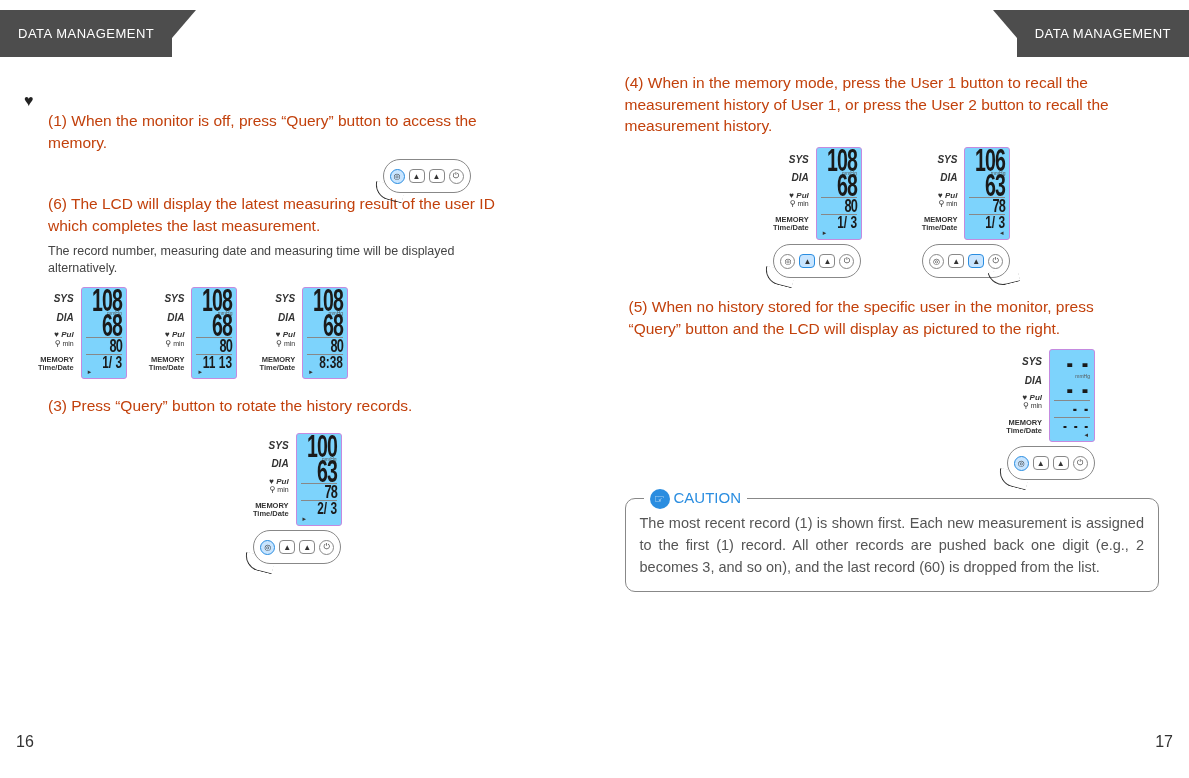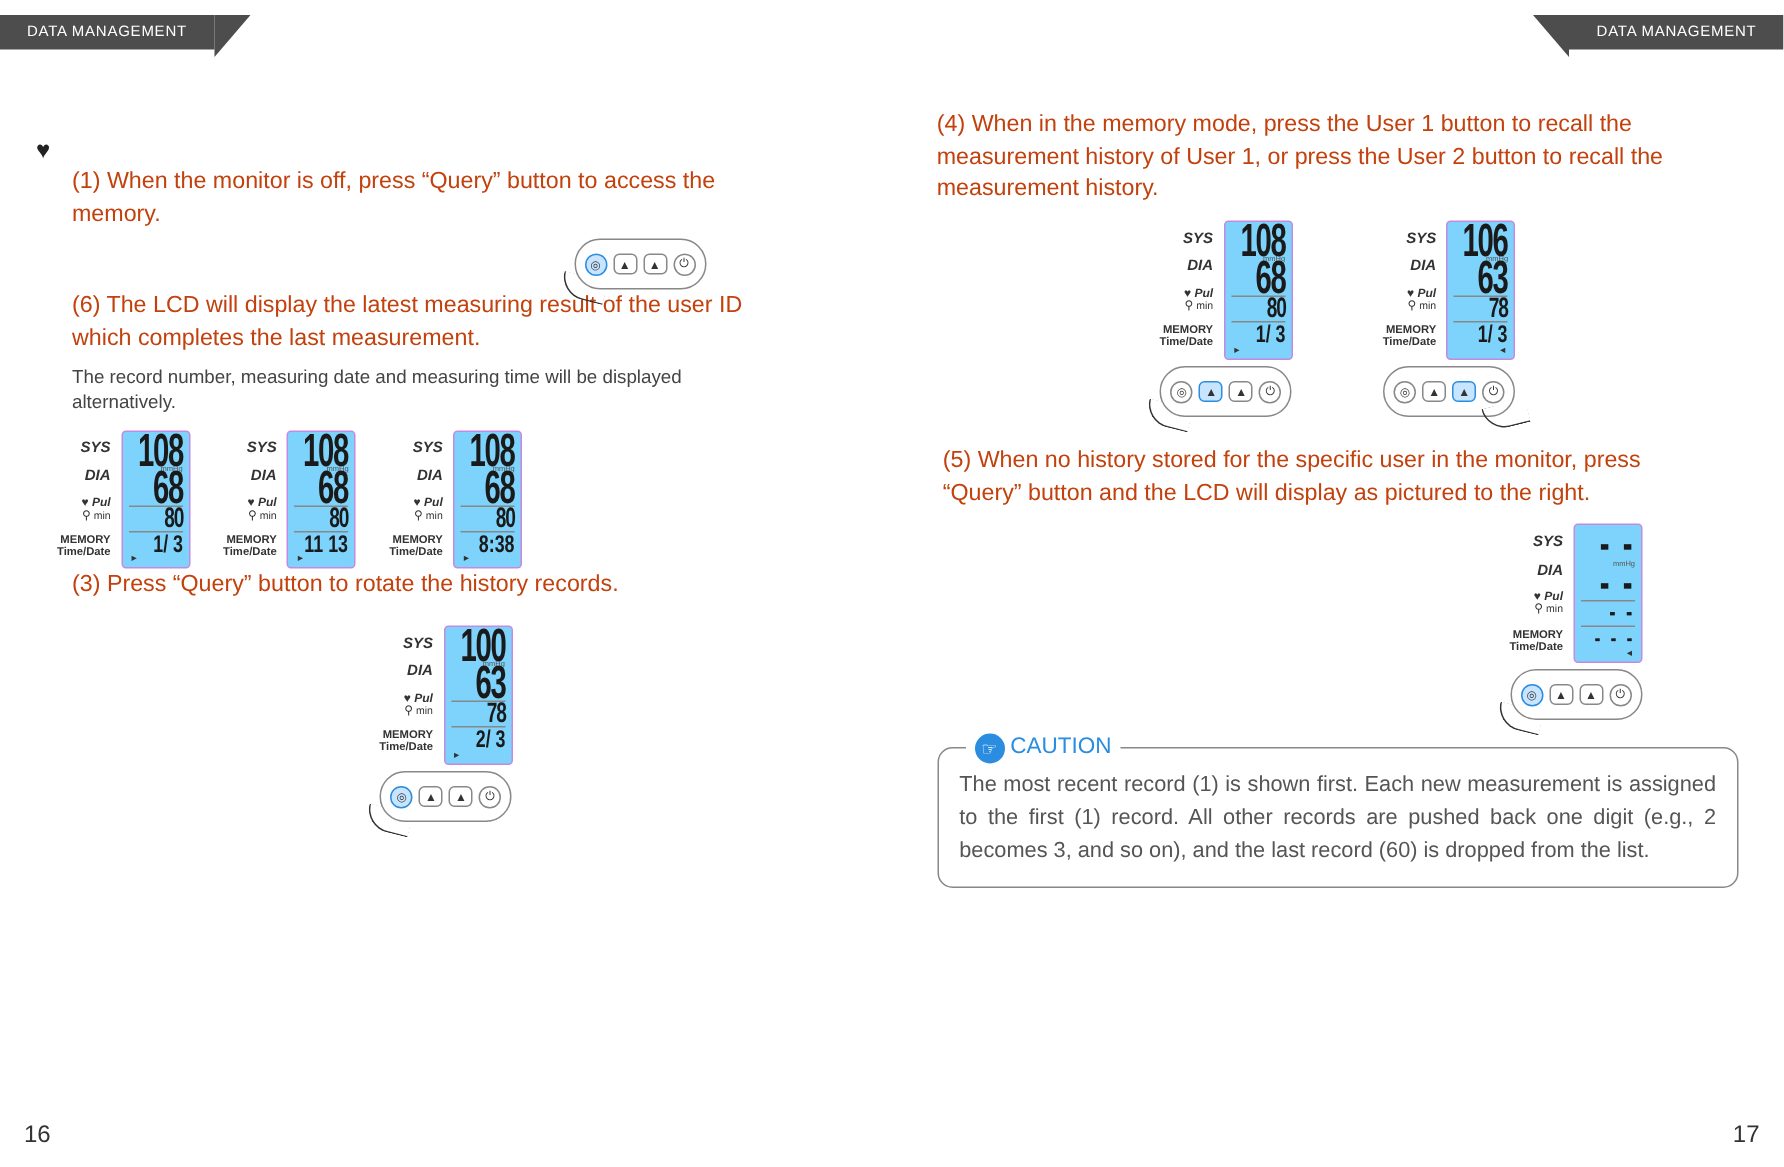--- a/index.html
+++ b/index.html
@@ -1,19 +1,19 @@
 <!DOCTYPE html>
 <html><head>
 <meta charset="utf-8">
 <style>
   * { box-sizing: border-box; margin: 0; padding: 0; }
   body { font-family: Arial, Helvetica, sans-serif; background:#fff; width:1189px; height:778px; position:relative; color:#333; }
   .page { display:flex; width:100%; height:100%; }
   .col { flex:1; padding:12px 24px 12px 24px; position:relative; }
-  .hdr-tab { position:absolute; top:10px; background:#4d4d4d; color:#fff; font-size:10px; letter-spacing:0.5px; padding:6px 18px; }
+  .hdr-tab { position:absolute; top:10px; background:#4d4d4d; color:#fff; font-size:13px; letter-spacing:0.5px; padding:16px 18px; }
   .hdr-left { left:0; }
   .hdr-right { right:0; }
   .hdr-left::after { content:""; position:absolute; right:-24px; top:0; border-top:0 solid transparent; border-bottom:28px solid transparent; border-left:24px solid #4d4d4d; }
   .hdr-right::before { content:""; position:absolute; left:-24px; top:0; border-top:0 solid transparent; border-bottom:28px solid transparent; border-right:24px solid #4d4d4d; }
   .section-title { margin-top:80px; font-size:20px; font-weight:bold; display:flex; align-items:center; gap:8px; color:#222;}
   .heart { font-size:16px; }
   .body-text { font-size:15.5px; line-height:1.4; color:#c2410c; }
   .sub-text { font-size:12.5px; line-height:1.35; color:#444; }
   .block { padding-left:24px; padding-right:60px; }
   .block-tight { margin-top:6px; }
@@ -32,21 +32,21 @@
   .seg.tiny { font-size:14px; letter-spacing:0; transform:scaleY(1.15) scaleX(0.85);}
   .seg.dashes { letter-spacing:2px;}
   .mmhg { font-size:5px; text-align:right; color:#555; margin-top:-1px; margin-bottom:-1px;}
   .divider { border-top:0.5px solid #888; margin:1px 0;}
   .arrow-row { font-size:7px; color:#333; padding:0 2px; display:flex; justify-content:space-between;}
   .remote { width:88px; height:34px; border:1px solid #888; border-radius:17px; display:flex; align-items:center; justify-content:space-around; padding:0 4px; position:relative;}
   .remote .btn { width:16px; height:14px; border:1px solid #888; border-radius:4px; display:flex; align-items:center; justify-content:center; font-size:8px;}
   .remote .btn.round { border-radius:50%; width:15px; height:15px;}
   .remote-hl .hl { background:#5ab0ff55; border-color:#2a8de0;}
   .swoosh { position:absolute; bottom:-8px; left:-10px; width:30px; height:16px; border-bottom:1.3px solid #333; border-left:1.3px solid #333; border-radius:0 0 0 18px; transform:rotate(14deg);}
-  .pgnum { position:absolute; bottom:12px; font-size:16px; color:#333;}
+  .pgnum { position:absolute; bottom:27px; font-size:16px; color:#333;}
   .pgnum.left { left:16px;}
   .pgnum.right { right:16px;text-align:right;}
   .caution-box { border:1.5px solid #888; border-radius:10px; padding:14px 14px 12px 14px; margin:18px 6px 0 6px; position:relative; font-size:14.5px; line-height:1.5; color:#555; text-align:justify;}
   .caution-label { position:absolute; top:-12px; left:18px; background:#fff; padding:0 6px; display:flex; align-items:center; gap:4px; color:#2a8de0; font-size:15px;}
   .caution-icon { width:20px; height:20px; border-radius:50%; background:#2a8de0; color:#fff; display:inline-flex; align-items:center; justify-content:center; font-size:12px;}
   .col2-top { margin-top:60px; padding:0 30px 0 6px;}
   .single-center { display:flex; justify-content:center; margin-top:16px;}
   .right-align { display:flex; justify-content:flex-end; padding-right:70px; margin-top:10px;}
   .pul-heart { font-size:8px;}
   .mag { font-size:8px;}
@@ -143,21 +143,21 @@
             <div class="divider"></div>
           <div class="seg tiny">8:38</div>
           <div class="arrow-row">
               <span>▸</span>
               <span></span>
             </div>
         </div>
       </div>
     </div>
 
-    <div class="block" style="">
+    <div class="block" style="margin-top:16px;">
       <p class="body-text">(3) Press “Query” button to rotate the history records.</p>
     </div>
 
     <div class="single-center">
       <div class="device-wrap">
         <div class="device">
           <div class="labels">
             <div class="lbl">SYS</div>
             <div class="lbl">DIA</div>
             <div class="lbl small"><span class="pul-heart">♥</span> <span>Pul</span><span class="sub"><span class="mag">⚲</span> <span>min</span></span></div>

